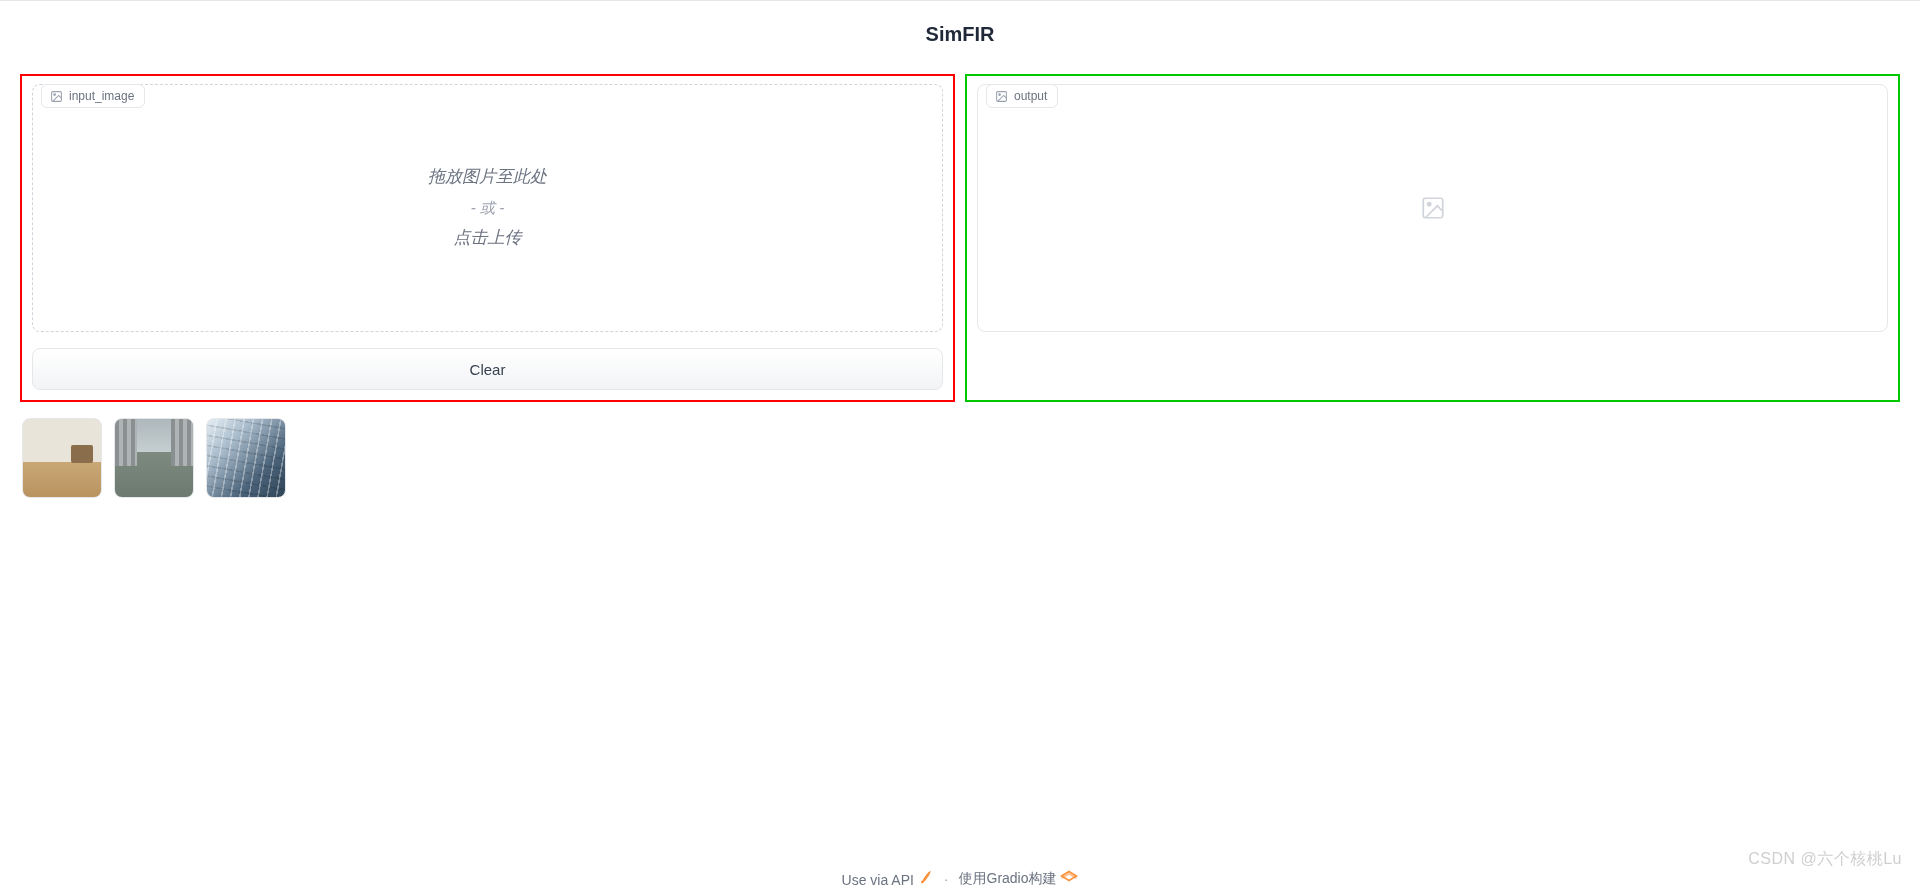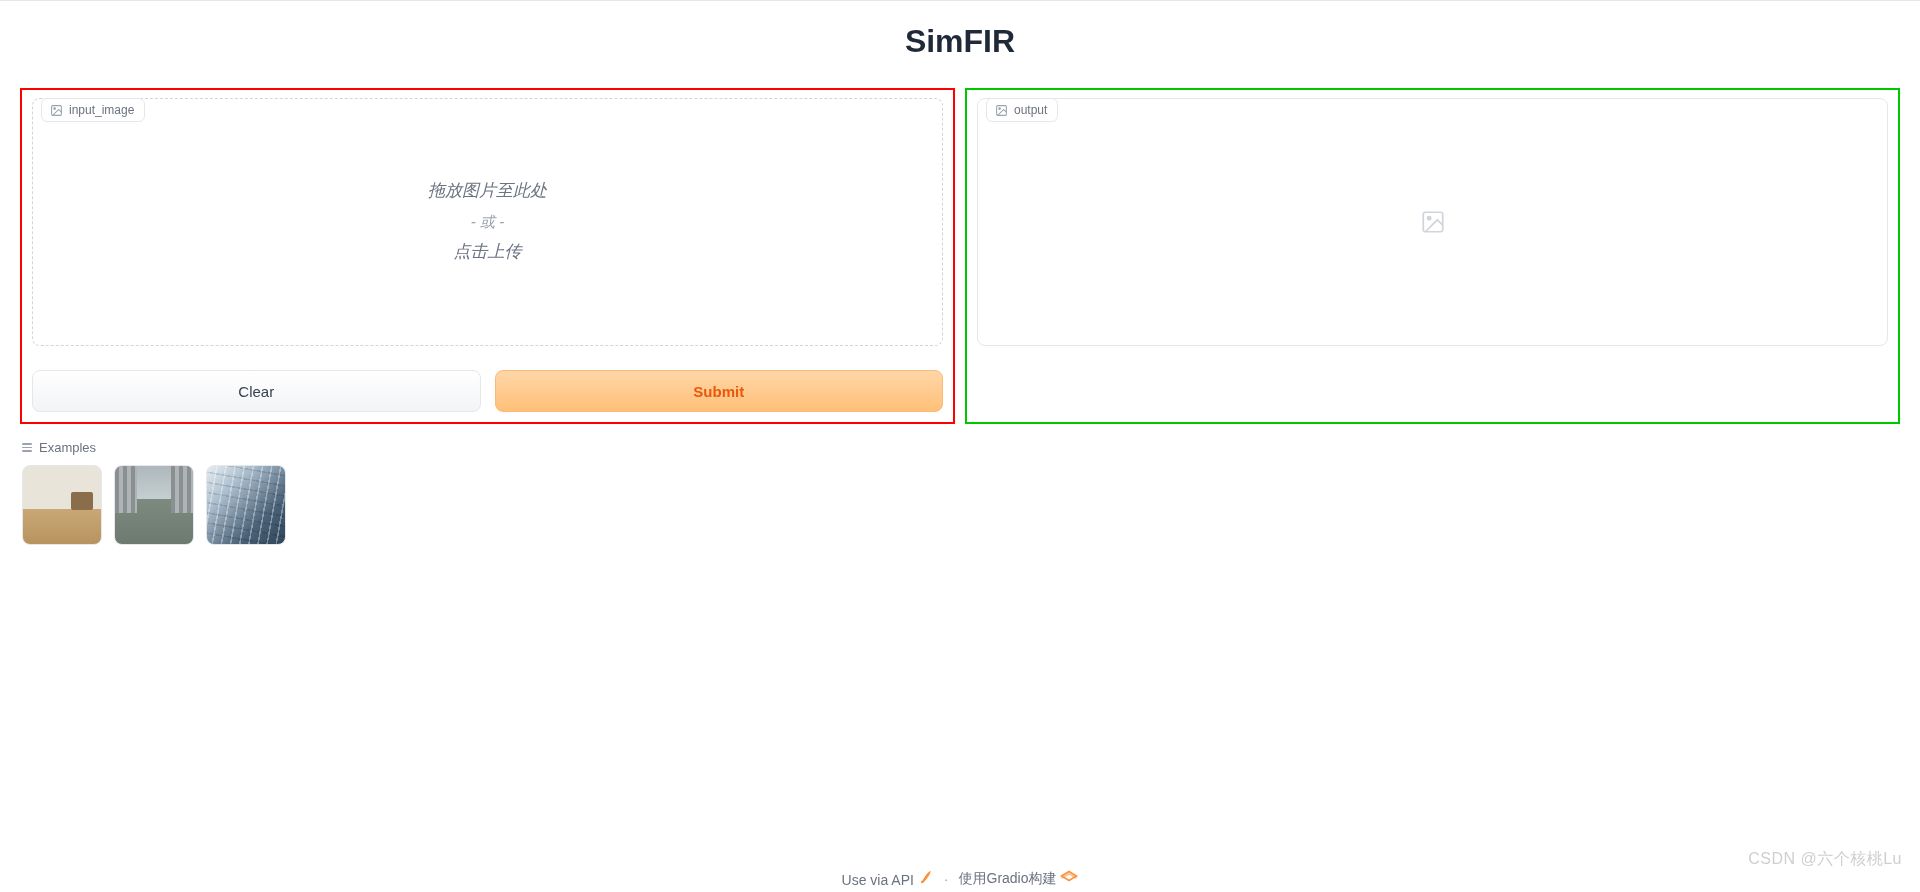--- a/index.html
+++ b/index.html
@@ -15,21 +15,21 @@
     .top-border {
       width: 100%;
       height: 1px;
       background: #e5e7eb;
     }
     .container {
       padding: 0 20px;
     }
     .title {
       text-align: center;
-      font-size: 32px;
+      font-size: 20px;
       font-weight: 600;
       color: #1f2937;
       margin-top: 22px;
       margin-bottom: 28px;
     }
     .columns {
       display: flex;
       gap: 10px;
       padding: 0 0px;
     }
@@ -114,21 +114,20 @@
       flex: 1;
       height: 42px;
       border-radius: 8px;
       border: 1px solid #e5e7eb;
       font-size: 15px;
       font-weight: 500;
       cursor: pointer;
       display: flex;
       align-items: center;
       justify-content: center;
-      margin-top: 8px;
     }
     .btn-clear {
       background: linear-gradient(to bottom, #ffffff, #f3f4f6);
       color: #374151;
     }
     .btn-submit {
       background: linear-gradient(to bottom, #ffd6a8, #ffc077);
       border: 1px solid #fdba74;
       color: #ea580c;
       font-weight: 600;
@@ -252,21 +251,20 @@
         </div>
         <div class="drop-text">
           <div>拖放图片至此处</div>
           <div class="drop-or">- 或 -</div>
           <div>点击上传</div>
         </div>
       </div>
 
       <div class="button-row">
         <button class="btn btn-clear">Clear</button>
-        <button class="btn btn-submit">Submit</button>
       </div>
     </div>
 
     <div class="column-right">
       <div class="panel-solid">
         <div class="panel-label">
           <span class="image-icon">
             <svg viewBox="0 0 24 24" width="13" height="13" fill="none" stroke="#9ca3af" stroke-width="2">
               <rect x="3" y="3" width="18" height="18" rx="2"></rect>
               <circle cx="8.5" cy="8.5" r="1.5" fill="#9ca3af"></circle>
@@ -281,28 +279,20 @@
             <circle cx="8.5" cy="8.5" r="1.5" fill="#d1d5db"></circle>
             <path d="M21 15l-5-5L5 21"></path>
           </svg>
         </div>
       </div>
     </div>
 
   </div>
 
   <div class="examples-section">
-    <div class="examples-label">
-      <span class="list-icon">
-        <span></span>
-          <span></span>
-          <span></span>
-      </span>
-      <span>Examples</span>
-    </div>
     <div class="thumbs">
       <div class="thumb thumb1"></div>
       <div class="thumb thumb2"></div>
       <div class="thumb thumb3"></div>
     </div>
   </div>
 
 </div>
 
 <div class="footer">

